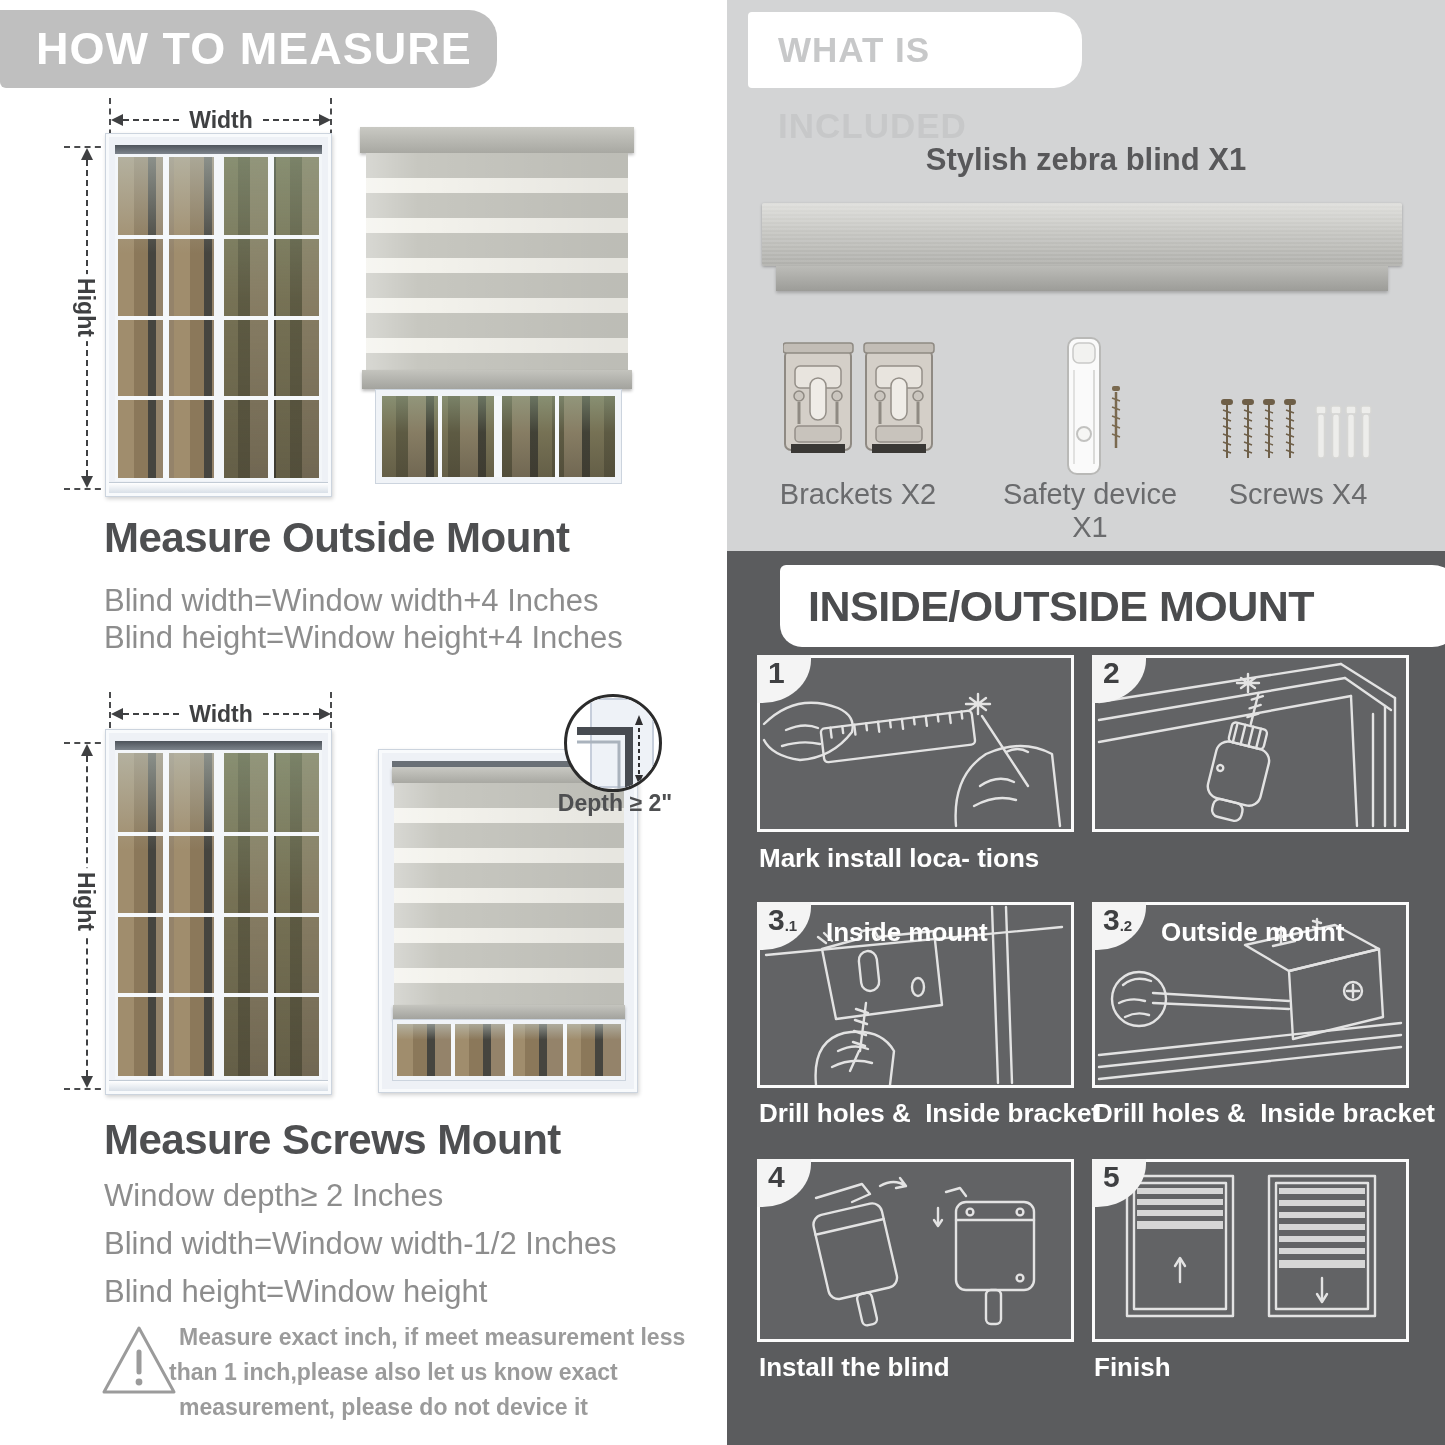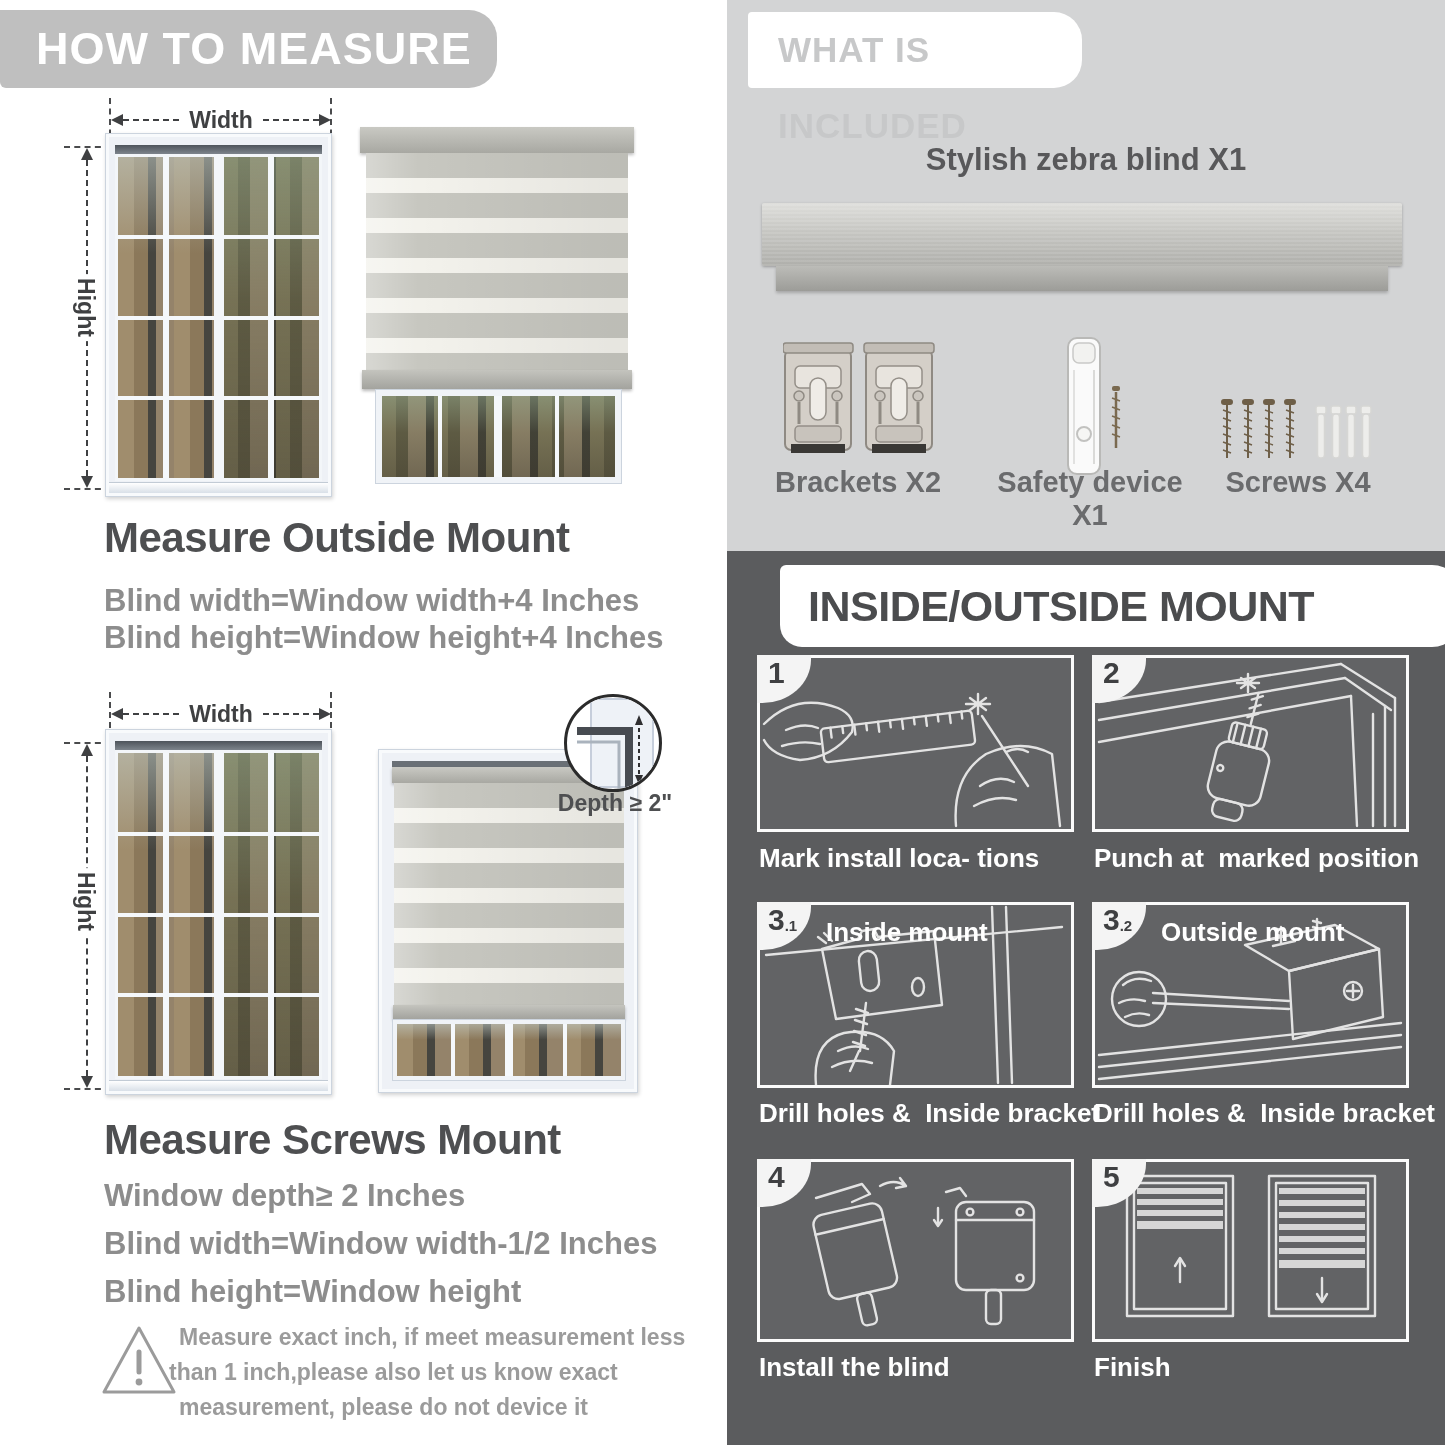--- a/index.html
+++ b/index.html
@@ -5,21 +5,21 @@
   html,body{margin:0;padding:0;background:#fff;}
   .canvas{position:relative;width:1445px;height:1445px;background:#ffffff;
     font-family:"Liberation Sans",sans-serif;overflow:hidden;}
   .abs{position:absolute;}
 
   
   .banner{left:0;top:10px;width:497px;height:78px;background:#bfbfbf;
     border-radius:0 28px 28px 6px;color:#ffffff;font-size:45px;font-weight:bold;
     line-height:78px;padding-left:36px;letter-spacing:1px;box-sizing:border-box;}
   .h2{font-size:42px;font-weight:bold;color:#4e4f51;letter-spacing:-0.5px;}
-  .bodyline{font-size:31px;font-weight:bold;color:#8d8d8d;}
+  .bodyline{font-size:31px;font-weight:normal;color:#8d8d8d;}
 
   
   .win{background:#eef1f6;border:1px solid #ccd4de;box-shadow:inset 0 0 0 3px #f8fafc,1px 2px 4px rgba(0,0,0,.18);box-sizing:border-box;}
   .win-inner{position:absolute;left:9px;right:9px;top:11px;bottom:15px;background:#f3f6f9;}
   .top-strip{position:absolute;left:0;right:0;top:0;height:9px;background:linear-gradient(#4e545b,#7d848c);}
   .sashes{position:absolute;left:0;right:0;top:9px;bottom:0;display:flex;}
   .sash{flex:1;border:3px solid #f3f6f9;position:relative;overflow:hidden;}
   .sash.mid{border-left:7px solid #f3f6f9;}
   .photo-a{background:
     linear-gradient(180deg,rgba(196,206,200,.55) 0%,rgba(196,206,200,0) 30%),
@@ -78,21 +78,21 @@
     line-height:76px;padding-left:30px;letter-spacing:1px;box-sizing:border-box;}
   .product-title{left:830px;top:142px;width:512px;text-align:center;font-size:31px;
     font-weight:bold;color:#58585a;}
   .hr-top{left:762px;top:203px;width:640px;height:63px;border-radius:2px;
     background:
       repeating-linear-gradient(0deg,rgba(255,255,255,.10) 0 2px,rgba(0,0,0,0) 2px 4px),
       linear-gradient(180deg,#dededb 0%,#c6c6c2 45%,#afafab 100%);
     box-shadow:0 1px 3px rgba(0,0,0,.28);}
   .hr-bot{left:776px;top:266px;width:612px;height:25px;
     background:linear-gradient(180deg,#bcbcb8,#9c9c98);box-shadow:0 2px 3px rgba(0,0,0,.22);}
-  .item-label{top:466px;font-size:29px;font-weight:bold;color:#6a6b6d;text-align:center;}
+  .item-label{top:478px;font-size:29px;font-weight:normal;color:#6a6b6d;text-align:center;}
 
   .mount-box{left:752px;top:565px;width:682px;height:82px;background:#ffffff;
     border-radius:6px 30px 30px 22px;color:#4b4c4e;font-size:43px;font-weight:bold;
     line-height:82px;padding-left:28px;letter-spacing:-0.5px;box-sizing:border-box;margin-left:28px;}
   .panel{background:#626365;border:3px solid #fbfbfb;box-sizing:border-box;}
   .badge{position:absolute;left:-3px;top:-3px;width:54px;height:48px;background:#f4f4f4;
     border-radius:0 0 90% 0;color:#3f4042;display:flex;align-items:flex-start;
     padding:3px 0 0 11px;box-sizing:border-box;}
   .badge .n{font-size:30px;font-weight:bold;line-height:30px;}
   .badge .s{font-size:15px;font-weight:bold;margin-top:12px;}
@@ -380,21 +380,20 @@
           <circle cx="126" cy="116" r="3"></circle>
         </g>
         <path d="M146,30 l14,-10 m-14,0 l14,10 m-7,-14 l0,18 m-11,-9 l22,0"></path>
       </g>
     </svg>
     <div class="badge">
         <span class="n">2</span>
         <span class="s"></span>
       </div>
   </div>
-  <div class="abs caption" style="left:1094px;top:843px;">Punch at  marked position</div>
 
   <div class="abs panel" style="left:757px;top:902px;width:317px;height:186px;">
     <svg class="artsvg" viewBox="0 0 311 180" preserveAspectRatio="none">
       <g class="art">
         <line x1="6" y1="50" x2="302" y2="22"></line>
         <line x1="232" y1="2" x2="238" y2="178"></line>
         <line x1="246" y1="2" x2="252" y2="178"></line>
         <path d="M62,44 L98,34 L102,26 L114,24 L118,32 L174,26 L182,100 L76,114 Z"></path>
         <rect x="100" y="46" width="18" height="40" rx="9" transform="rotate(-6 109 66)"></rect>
         <ellipse cx="158" cy="82" rx="6" ry="9"></ellipse>

